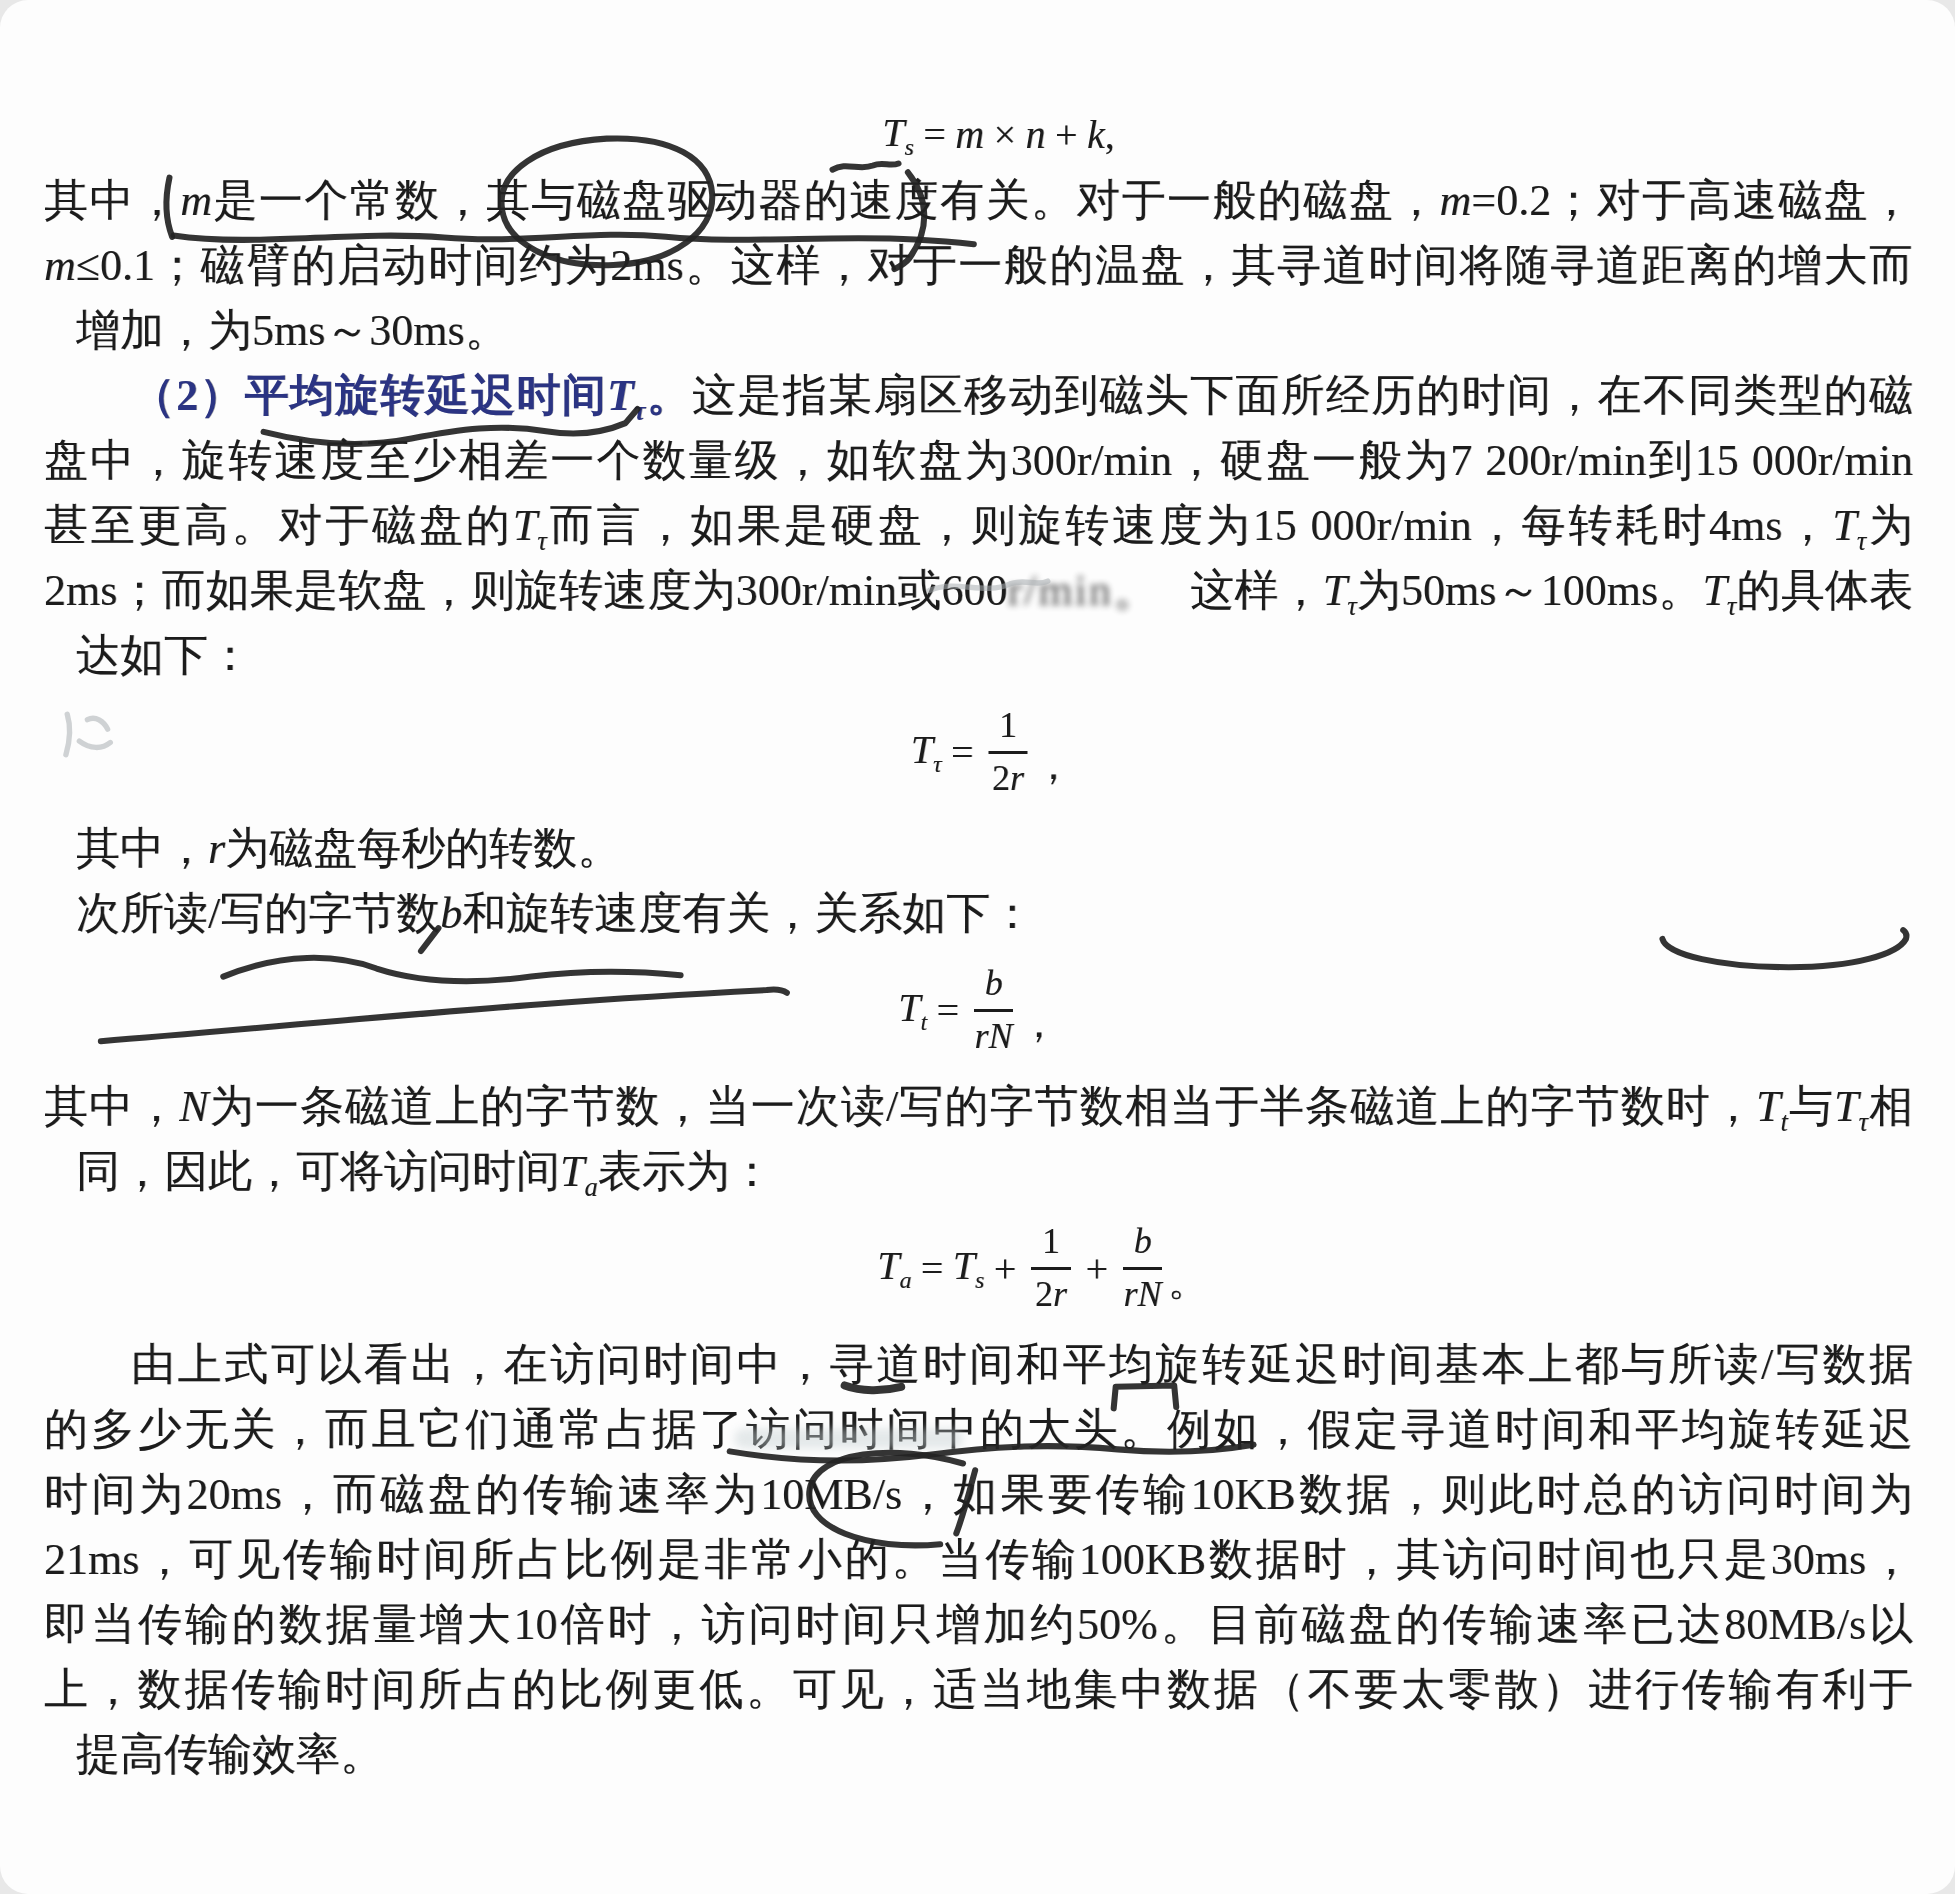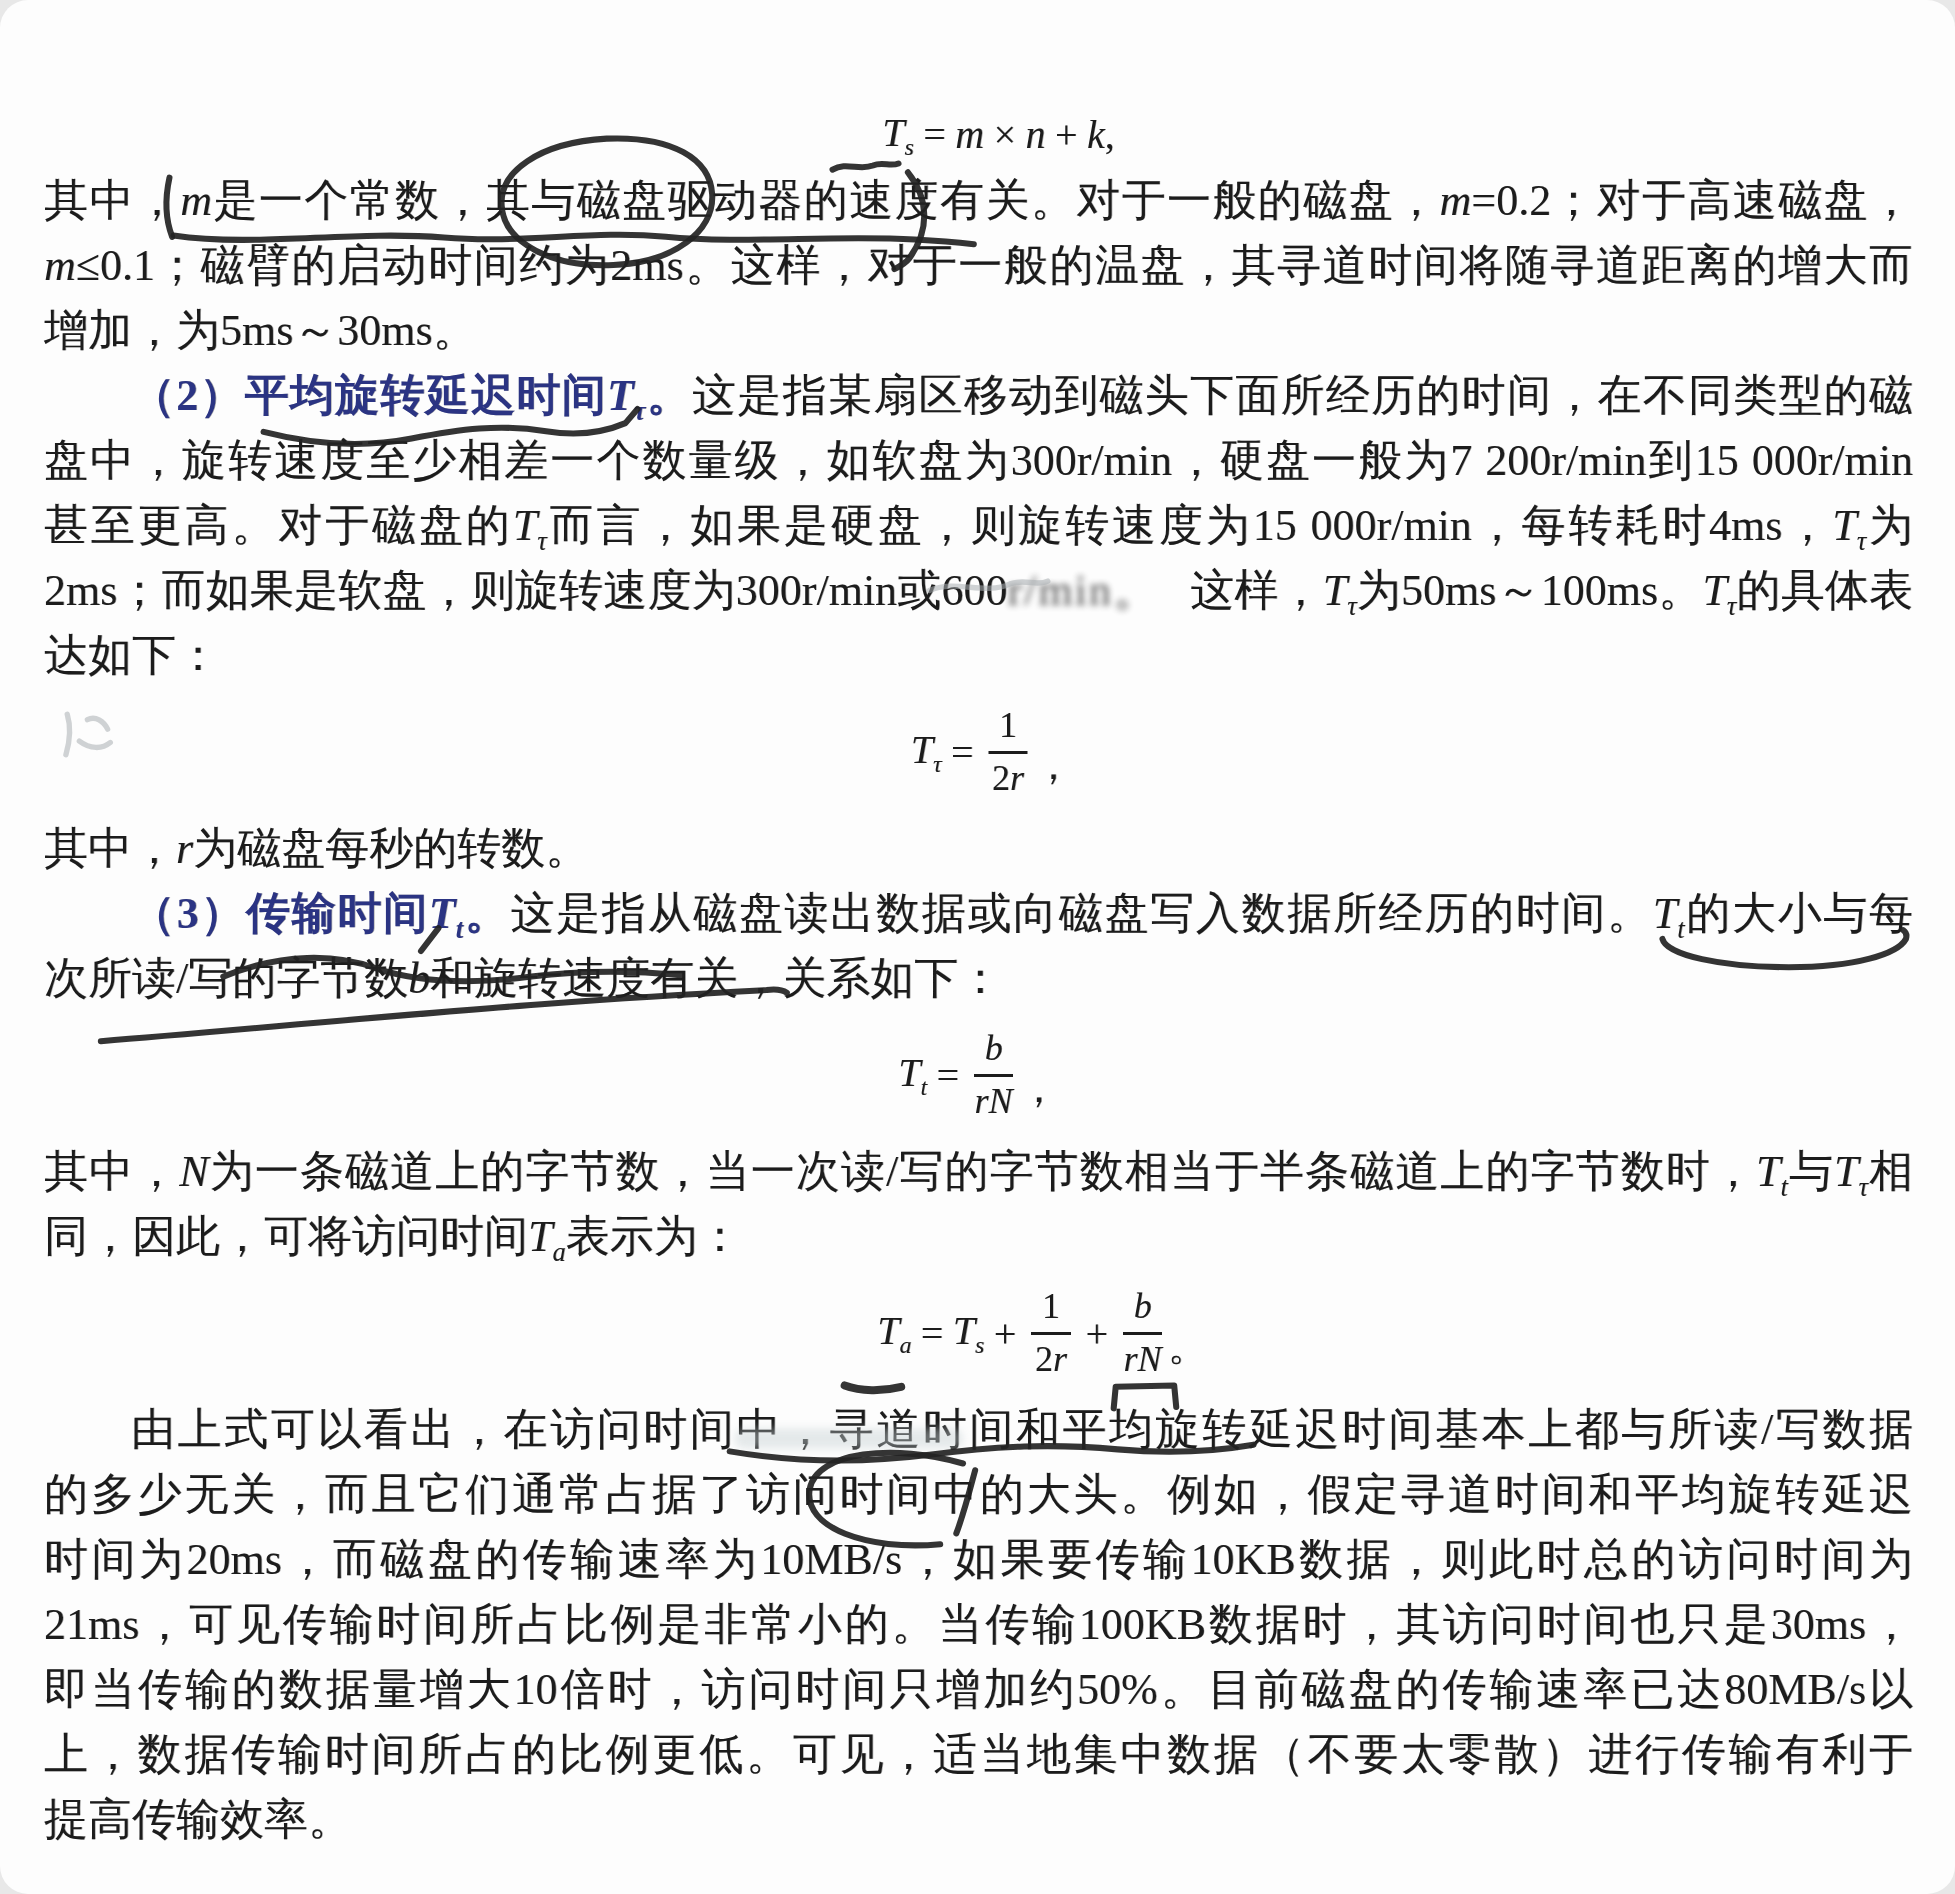--- a/index.html
+++ b/index.html
@@ -14,21 +14,21 @@
   }
   .content{
     position:absolute;left:44px;right:42px;top:101px;
     text-shadow:0.7px 0.3px 0.4px rgba(25,25,25,.35);
   }
   .ln{
     height:65px;line-height:65px;font-size:44px;
     white-space:nowrap;
   }
   .just{text-align:justify;text-align-last:justify;white-space:normal;}
-  .lastln{text-align:left;text-align-last:left;}
+  .lastln{text-align:left;text-align-last:left;margin-left:32px;}
   .indent{text-indent:87px;}
   em.vi, .vi{font-style:italic;font-family:"Liberation Serif","DejaVu Serif",serif;}
   sub{font-size:.6em;}
   .hd{color:var(--heading,#2b3483);font-weight:bold;}
   b.hd{font-weight:bold;}
   .smudge{filter:blur(3.4px);opacity:.72;letter-spacing:2px;margin-right:31px;}
   
   .fblock{display:flex;align-items:center;justify-content:center;font-size:40px;}
   .fb1{height:67px;}
   .fbf{height:128px;}
@@ -91,21 +91,20 @@
         <span class="frac">
           <span class="num">1</span>
           <span class="den"><span>2</span><em class="vi">r</em></span>
         </span>
         <span class="fend">，</span>
       </span>
     </div>
 
     <div class="ln lastln"><span>其中，</span><em class="vi">r</em><span>为磁盘每秒的转数。</span></div>
 
-    <div class="ln just indent"><b class="hd">（3）传输时间</b><em class="hd vi">T</em><sub class="hd vi">t</sub><b class="hd">。</b><span>这是指从磁盘读出数据或向磁盘写入数据所经历的时间。</span><em class="vi">T</em><sub class="vi">t</sub><span>的大小与每</span></div>
 
     <div class="ln lastln"><span>次所读/写的字节数</span><em class="vi">b</em><span>和旋转速度有关，关系如下：</span></div>
 
     <div class="fblock fbf">
       <span class="feq">
         <span class="tok"><em class="vi">T</em><sub class="vi">t</sub></span>
         <span class="op">=</span>
         <span class="frac">
           <span class="num vi">b</span>
           <span class="den"><em class="vi">rN</em></span>

